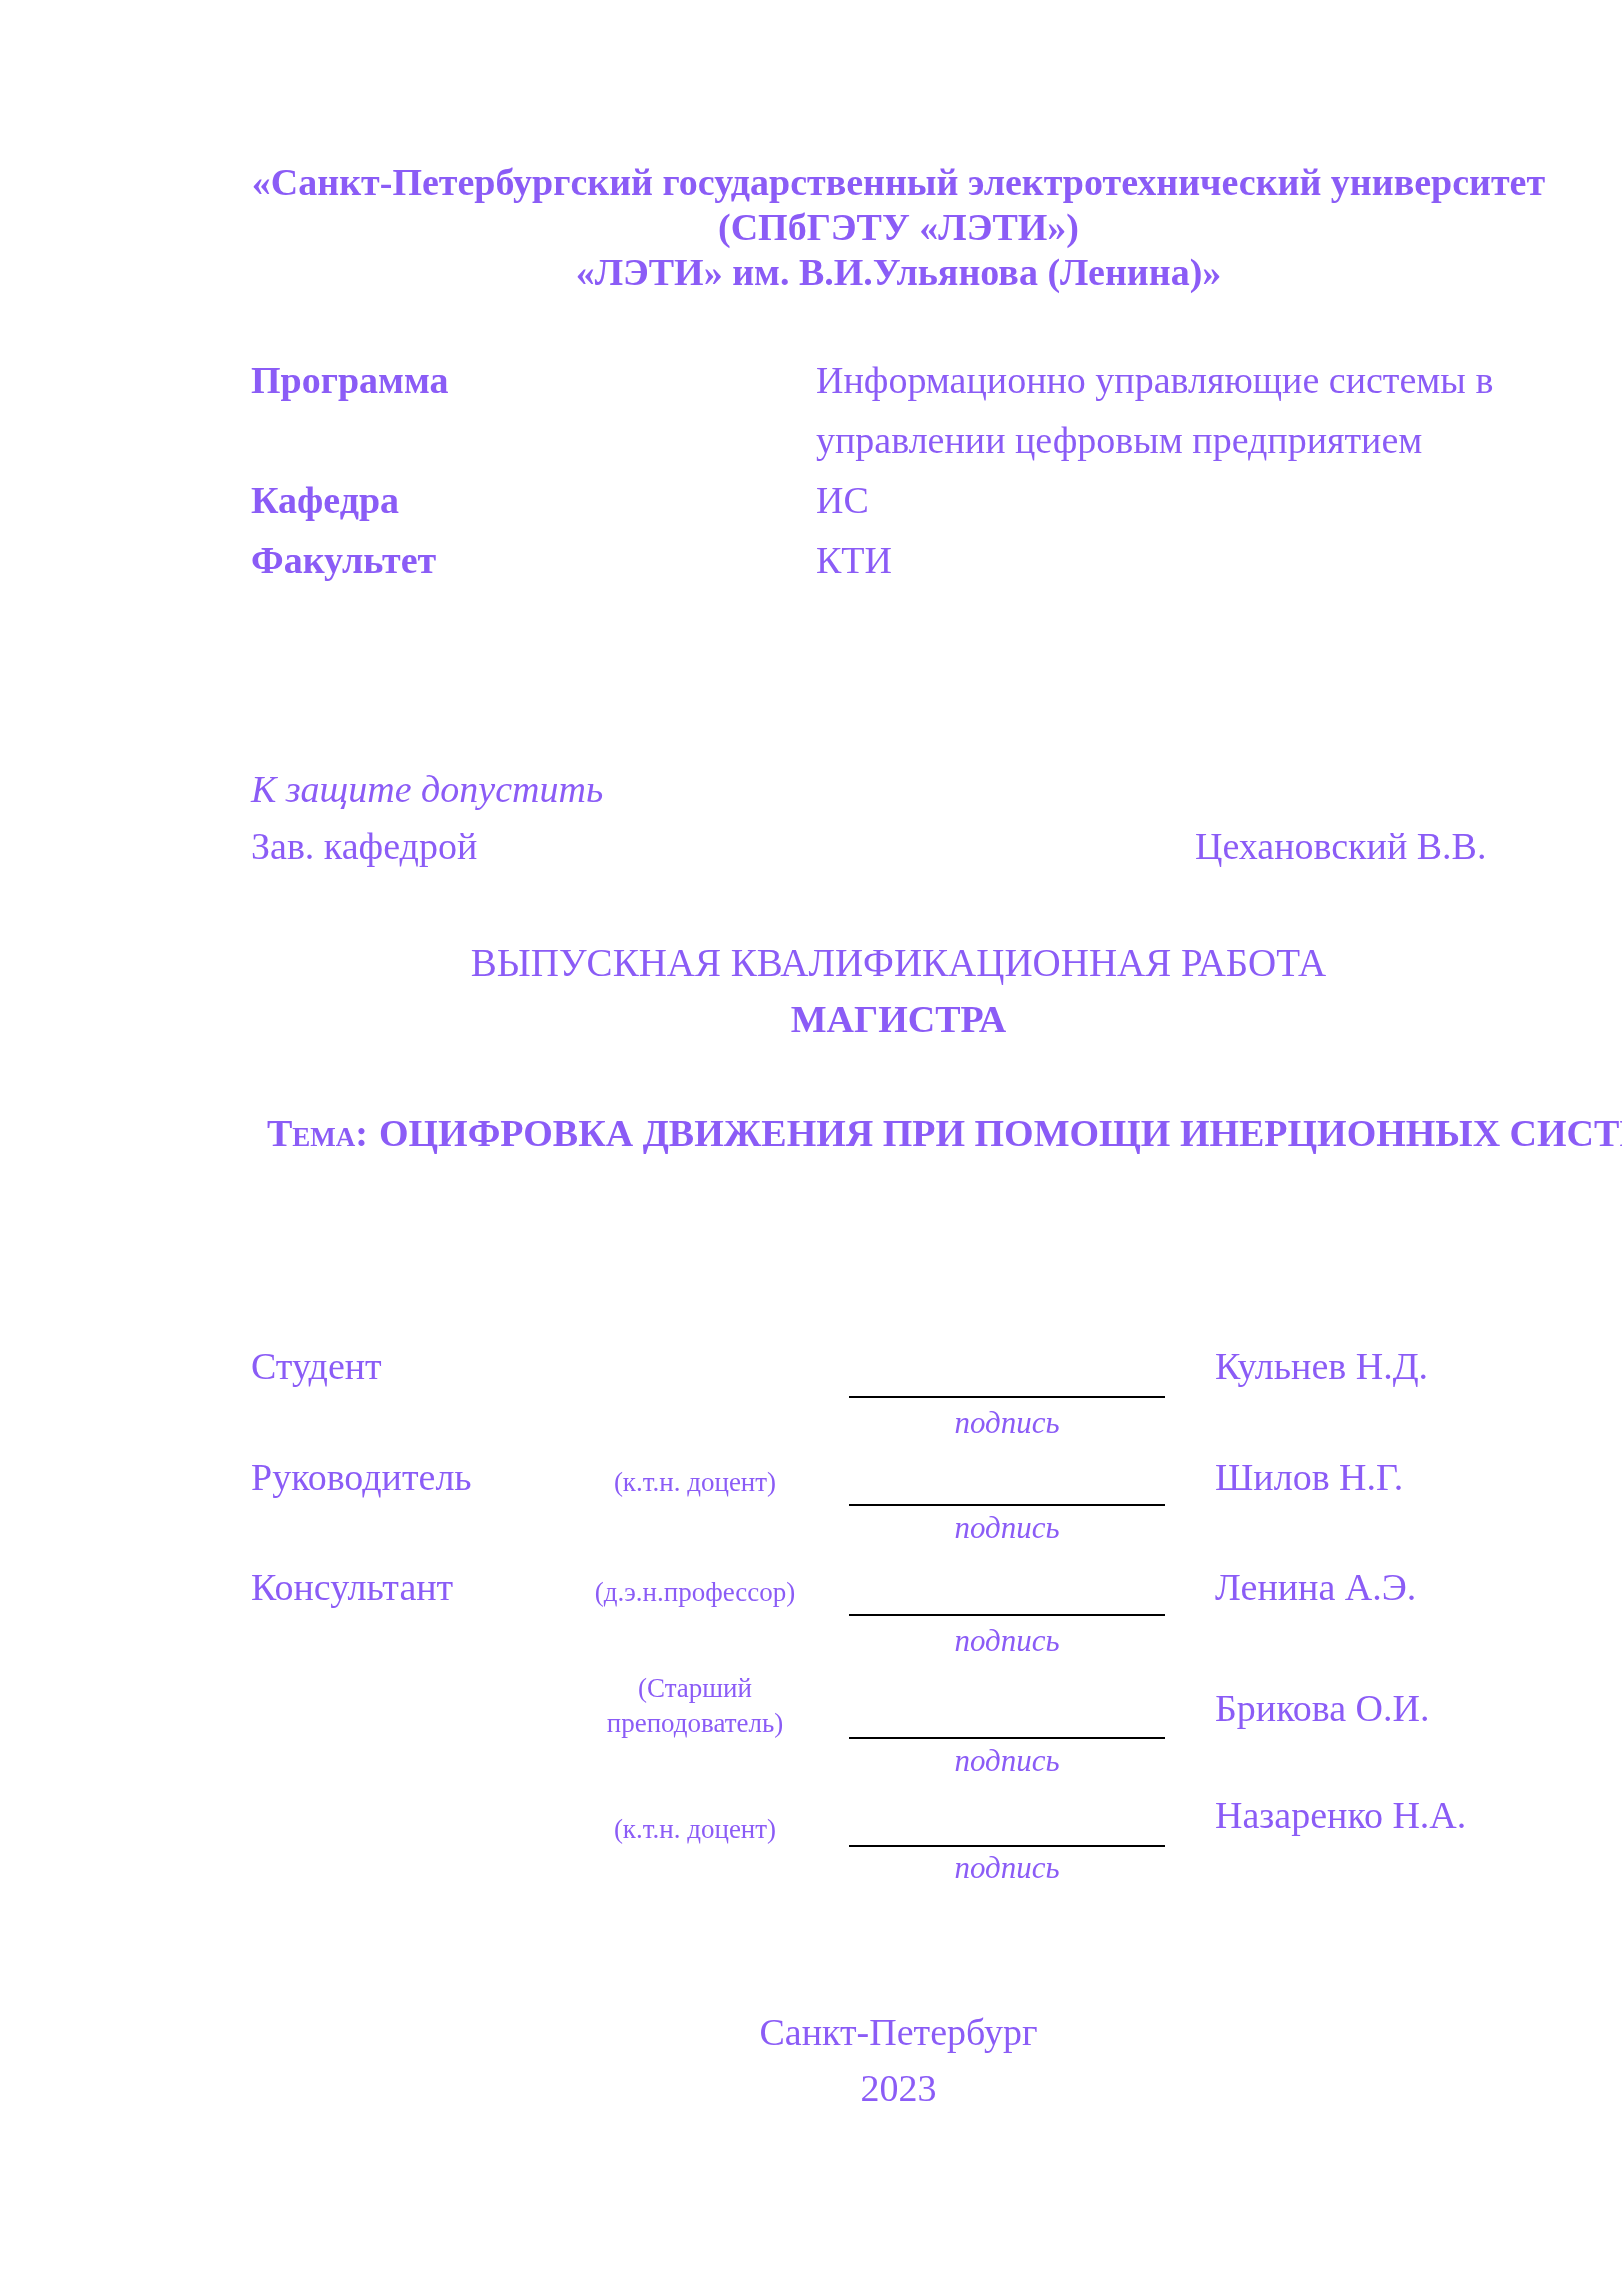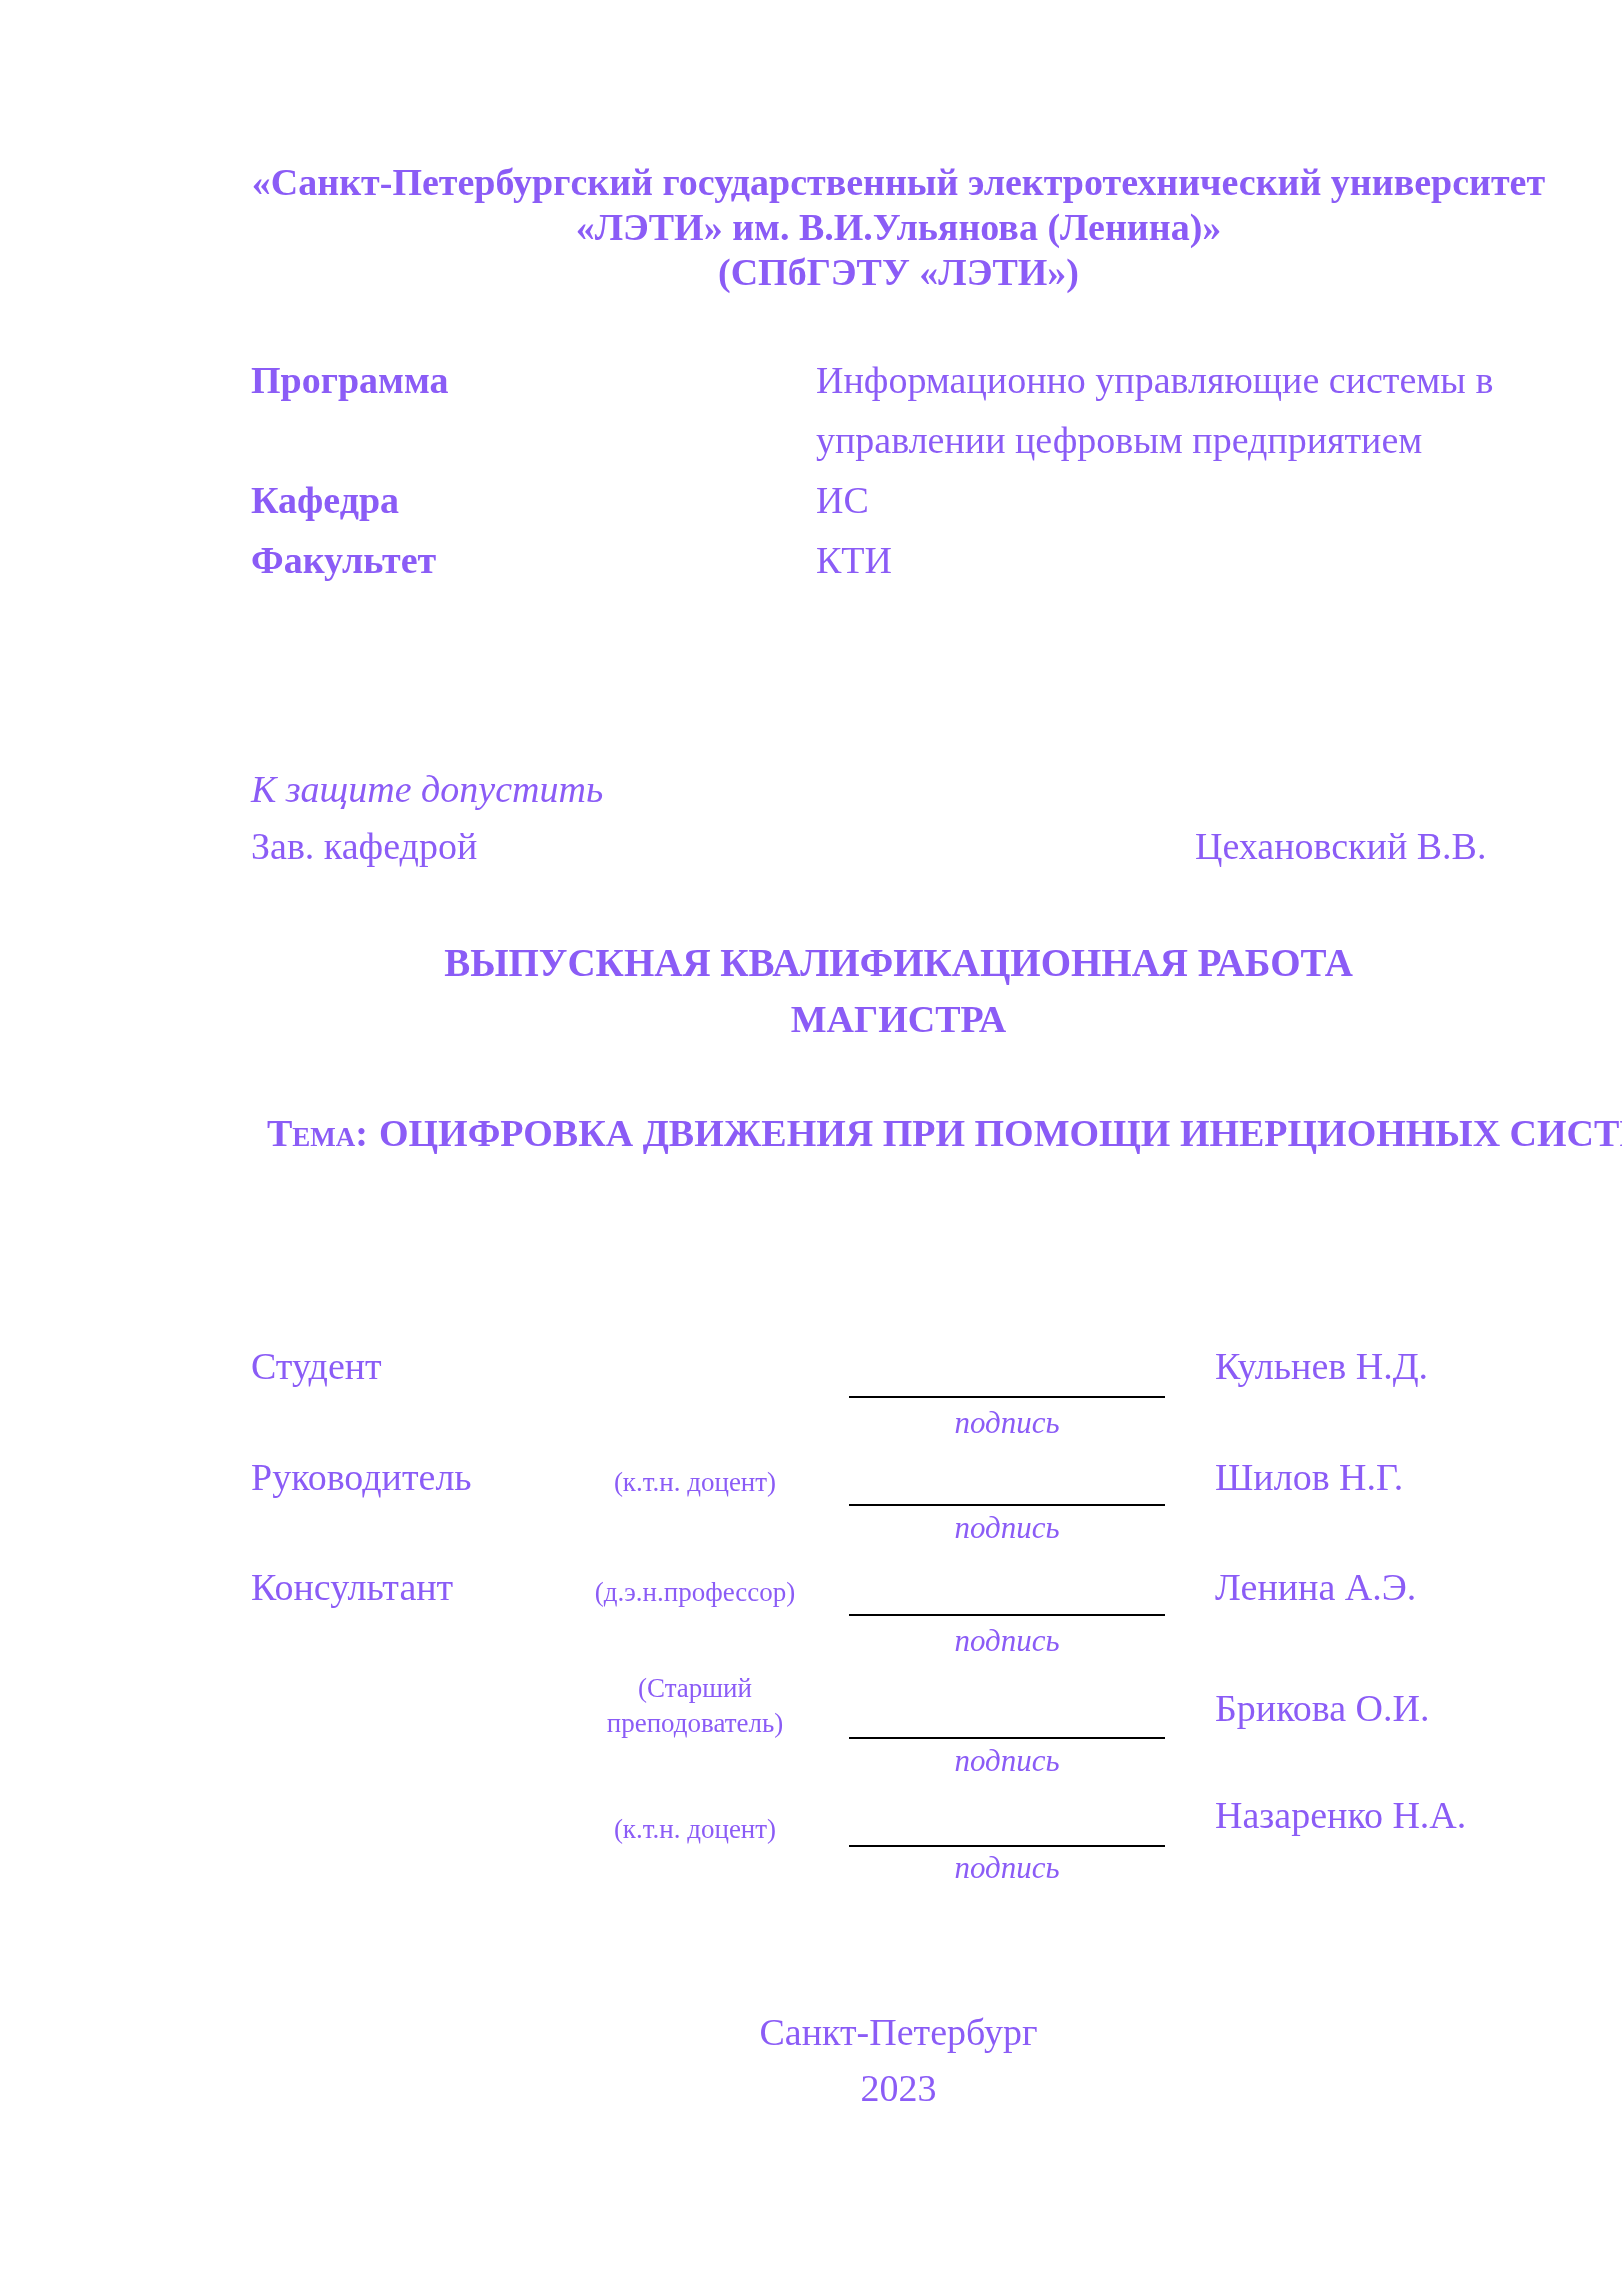--- a/index.html
+++ b/index.html
@@ -63,21 +63,21 @@
     line-height: 44px;
   }
 
   
   .vkr {
     position: absolute;
     top: 941px;
     left: 251px;
     width: 1295px;
     text-align: center;
-    font-weight: bold;
+    font-weight: normal;
     font-size: 39px;
     line-height: 44px;
   }
   .magistr {
     position: absolute;
     top: 998px;
     left: 251px;
     width: 1295px;
     text-align: center;
     font-weight: bold;
@@ -162,22 +162,22 @@
     line-height: 44px;
   }
 </style>
 </head>
 <body>
 
 <div class="page">
 
   <div class="header">
     <div>«Санкт-Петербургский государственный электротехнический университет</div>
+    <div>(СПбГЭТУ «ЛЭТИ»)</div>
     <div>«ЛЭТИ» им. В.И.Ульянова (Ленина)»</div>
-    <div>(СПбГЭТУ «ЛЭТИ»)</div>
   </div>
 
   <div class="info">
     <div class="info-row">
       <div class="info-label">Программа</div>
       <div class="info-value">Информационно управляющие системы в управлении цефровым предприятием</div>
     </div>
     <div class="info-row">
       <div class="info-label">Кафедра</div>
       <div class="info-value">ИС</div>

